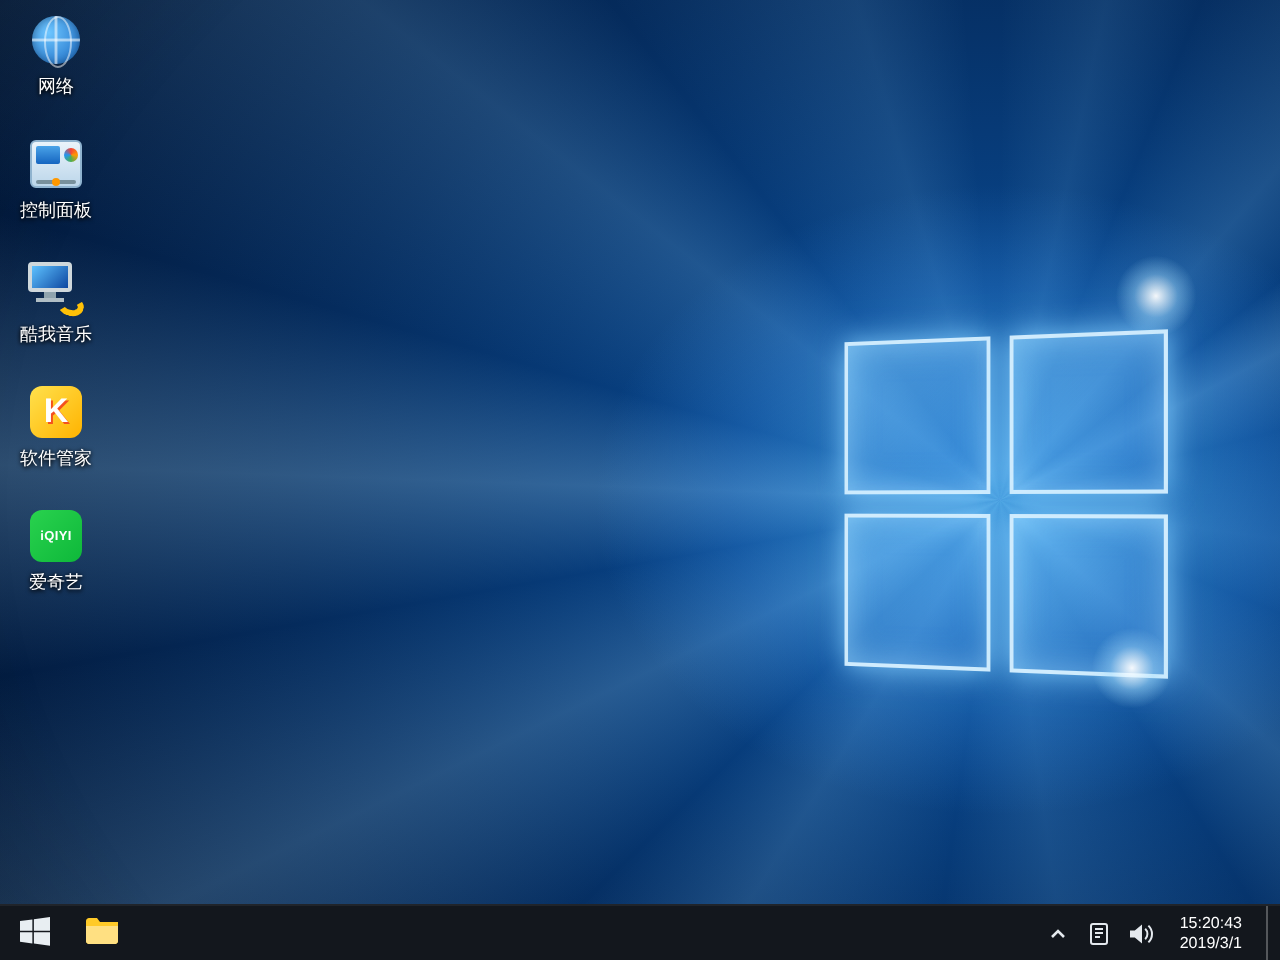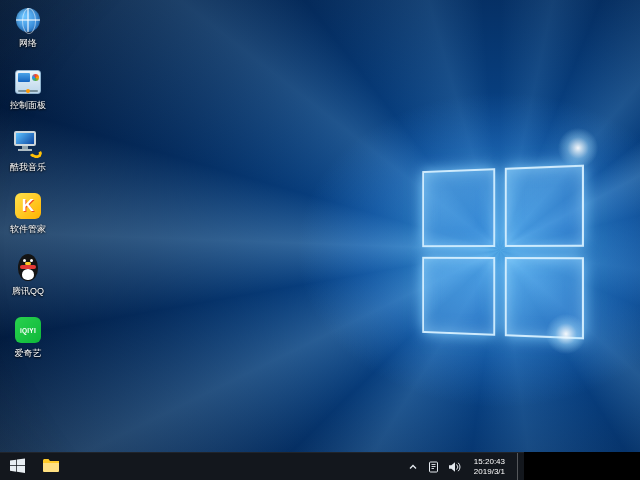--- a/index.html
+++ b/index.html
@@ -101,21 +101,21 @@
   
   .iq-bg{position:absolute;left:3px;top:3px;width:26px;height:26px;border-radius:6px;background:linear-gradient(135deg,#29d24e,#0eb83a);display:flex;align-items:center;justify-content:center;}
   .iq-bg::after{content:"iQIYI";font-weight:bold;font-size:6.5px;color:#fff;letter-spacing:.2px;}
 
   
   .tv-bg{position:absolute;left:3px;top:3px;width:26px;height:26px;border-radius:6px;background:#fff;box-shadow:0 0 0 1px rgba(0,0,0,.15);}
   .tv-arc{position:absolute;left:6px;top:7px;width:18px;height:18px;border-radius:50%;border:3px solid transparent;border-left-color:#2196f3;border-top-color:#00bcd4;transform:rotate(-20deg);}
   .tv-play{position:absolute;left:12px;top:9px;width:13px;height:14px;clip-path:polygon(0 0,100% 50%,0 100%);background:linear-gradient(180deg,#ffb300,#ff3d00);}
 
   
-  .taskbar{position:absolute;left:0;bottom:0;width:524px;height:28px;background:#13171d;border-top:1px solid rgba(255,255,255,.06);display:flex;align-items:stretch;color:#fff;}
+  .taskbar{position:absolute;left:0;bottom:0;width:640px;height:28px;background:#13171d;border-top:1px solid rgba(255,255,255,.06);display:flex;align-items:stretch;color:#fff;}
   .tb-btn{width:34px;display:flex;align-items:center;justify-content:center;cursor:pointer;background:transparent;border:none;}
   .tray{margin-left:auto;display:flex;align-items:center;gap:7px;padding-right:2px;}
   .tray-ic{width:14px;height:16px;display:flex;align-items:center;justify-content:center;cursor:pointer;}
   .clock{font-size:8px;line-height:10px;text-align:right;padding:0 5px;cursor:pointer;}
   .show-desktop{width:5px;align-self:stretch;border-left:1px solid rgba(255,255,255,.28);cursor:pointer;}
 </style>
 </head>
 <body>
 
 <div class="wallpaper">
@@ -167,31 +167,20 @@
     <div class="label">酷我音乐</div>
   </div>
 
   <div class="di">
     <div class="art">
       <div class="kw-bg"></div>
     </div>
     <div class="label">软件管家</div>
   </div>
 
-  <div class="di">
-    <div class="art">
-      <div class="qq-body"></div>
-        <div class="qq-eye l"></div>
-        <div class="qq-eye r"></div>
-      <div class="qq-beak"></div>
-        <div class="qq-scarf"></div>
-        <div class="qq-belly"></div>
-    </div>
-    <div class="label">腾讯QQ</div>
-  </div>
 
 
 
   <div class="di">
     <div class="art">
       <div class="iq-bg"></div>
     </div>
     <div class="label">爱奇艺</div>
   </div>
 

